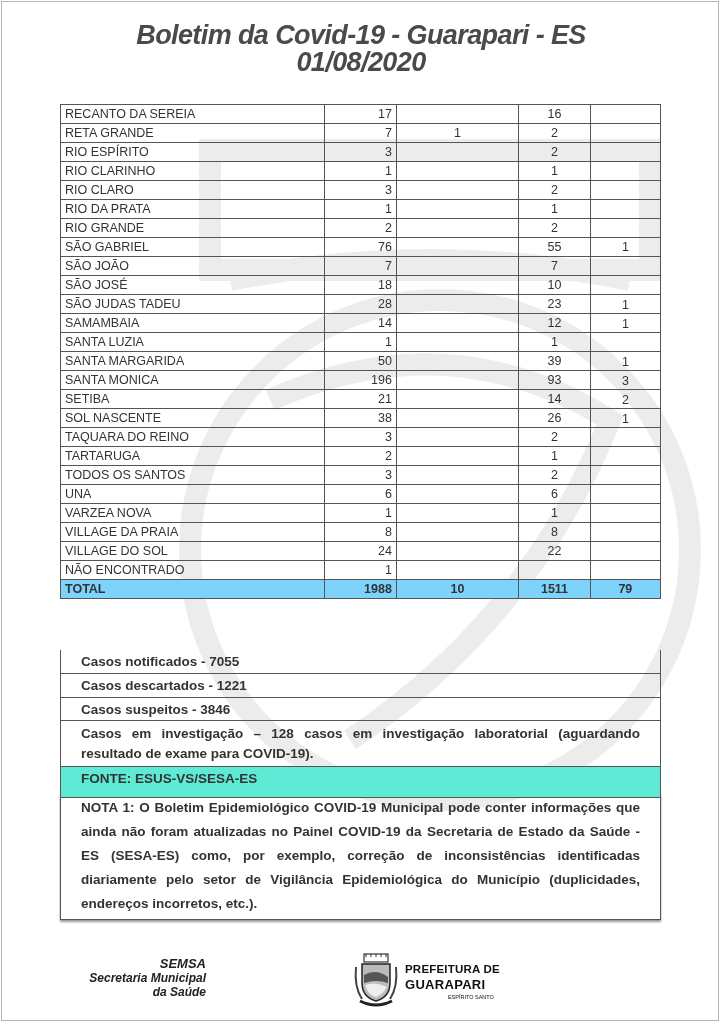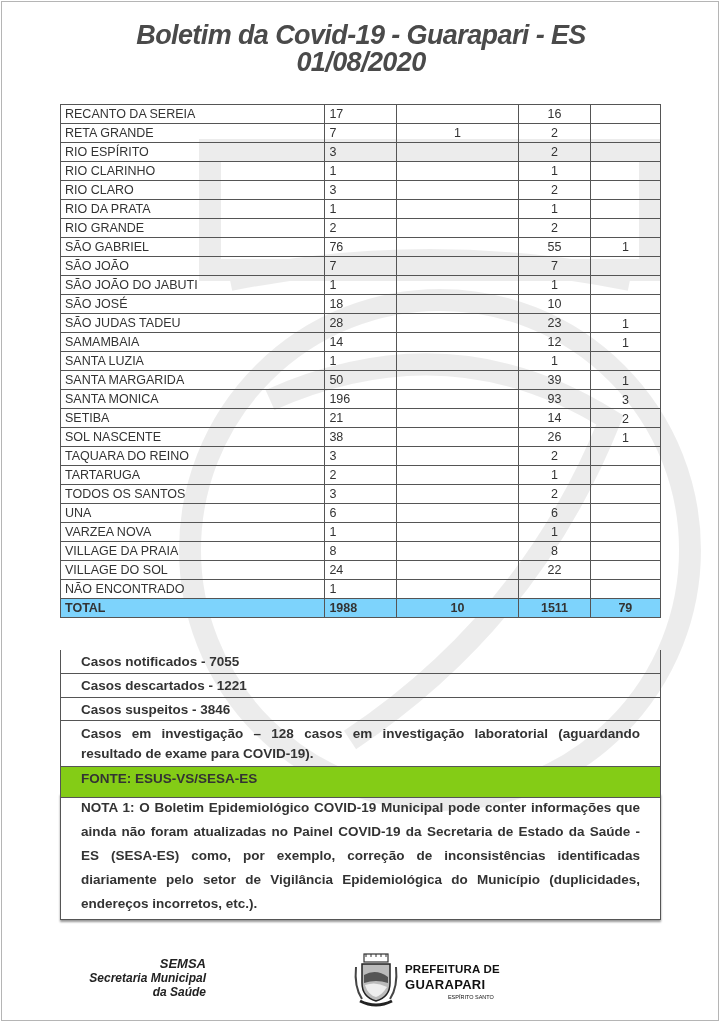--- a/index.html
+++ b/index.html
@@ -9,34 +9,34 @@
   .title { position:absolute; left:0; width:722px; text-align:center; font-weight:bold; font-style:italic;
            color:#4a4a4a; font-size:27px; letter-spacing:-0.6px; line-height:30px; }
   .title.t1 { top:20px; }
   .title.t2 { top:47px;font-style:italic; }
 
   .watermark { position:absolute; left:150px; top:120px; width:560px; height:700px; opacity:0.07; pointer-events:none; }
 
   table.bt { position:absolute; left:60px; top:104px; border-collapse:collapse; width:601px; }
   table.bt td { border:1.5px solid #555; height:18px; padding:0 4px; font-size:12.5px; line-height:18px; color:#333; background:transparent; }
   table.bt td.name { width:258px; text-align:left;margin-left:12px; }
-  table.bt td.c2 { width:63px; text-align:left; }
+  table.bt td.c2 { width:63px; text-align:right; }
   table.bt td.c3 { width:115px; text-align:center; }
   table.bt td.c4 { width:63px; text-align:center; }
   table.bt td.c5 { width:62px; text-align:center; }
   table.bt td.low { vertical-align:bottom; line-height:16px; }
   table.bt tr.total td { background:#7dd3fc; font-weight:bold; }
 
   .info { position:absolute; left:60px; width:601px; box-sizing:border-box; border:1.5px solid #555; border-top:none;
           font-weight:bold; font-size:13.5px; color:#333; padding:2px 20px; }
   .info.row1 { top:650px; height:24px; line-height:20px; }
   .info.row2 { top:674px; height:24px; line-height:20px; }
   .info.row3 { top:698px; height:23px; line-height:20px; }
   .info.row4 { top:721px; height:46px; line-height:20px; text-align:justify; padding-top:3px; }
-  .info.row5 { top:767px; height:31px; line-height:20px; background:#84cc16; }
+  .info.row5 { top:767px; height:31px; line-height:20px; background:#5eead4; }
   .info.row6 { top:793px; height:127px; line-height:24px; text-align:justify; padding-top:3px; box-shadow:0 2px 2px #999; }
 
   .footer { position:absolute; top:953px; left:0; width:588px; height:56px; }
   .semsa { position:absolute; right:382px; top:4px; text-align:right; font-weight:bold; font-style:italic; color:#222;
            font-size:12px; line-height:14px; }
   .semsa .s1 { font-size:13px; }
   .crest { position:absolute; left:352px; top:0px; width:48px; height:56px; }
   .pref { position:absolute; left:405px; top:10px; color:#111; font-weight:bold; }
   .pref .p1 { font-size:11.5px; line-height:12px; letter-spacing:0.2px; }
   .pref .p2 { font-size:13px; line-height:19px; letter-spacing:0.3px; }
@@ -115,27 +115,20 @@
         <td class="c2">76</td>
         <td class="c3"></td>
         <td class="c4">55</td>
         <td class="c5">1</td>
       </tr>
       <tr>
         <td class="name">SÃO JOÃO</td>
         <td class="c2">7</td>
         <td class="c3"></td>
         <td class="c4">7</td>
-        <td class="c5"></td>
-      </tr>
-      <tr>
-        <td class="name">SÃO JOÃO DO JABUTI</td>
-        <td class="c2">1</td>
-        <td class="c3"></td>
-        <td class="c4">1</td>
         <td class="c5"></td>
       </tr>
       <tr>
         <td class="name">SÃO JOSÉ</td>
         <td class="c2">18</td>
         <td class="c3"></td>
         <td class="c4">10</td>
         <td class="c5"></td>
       </tr>
       <tr>

